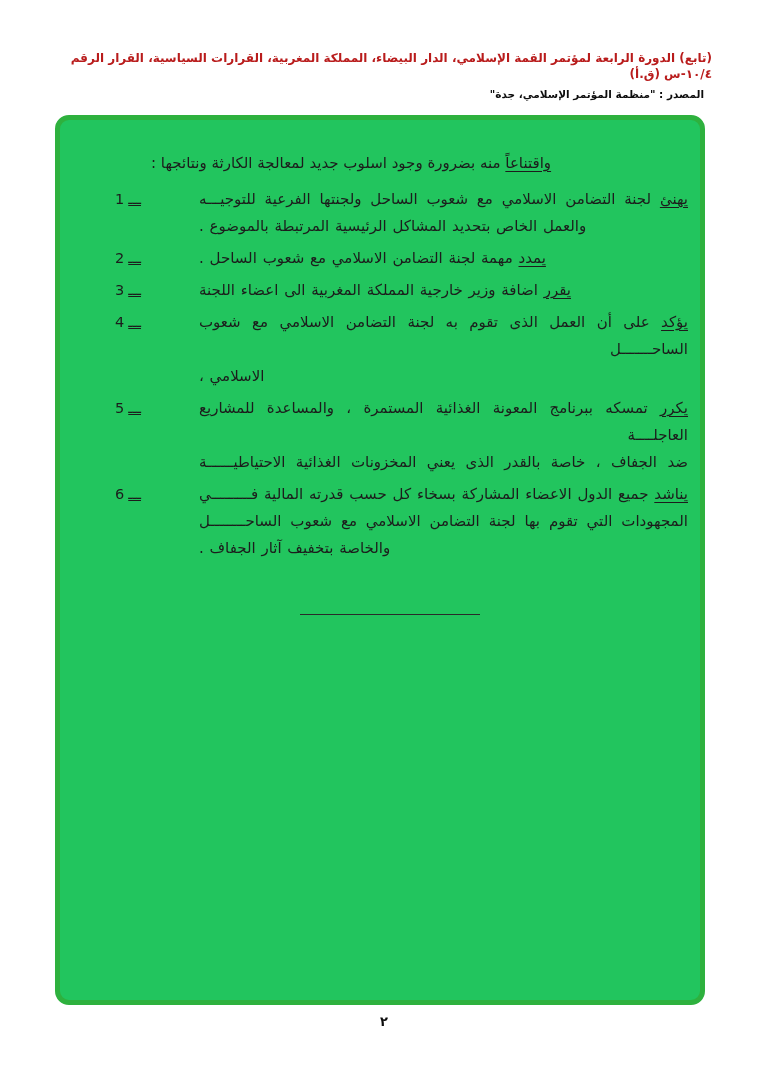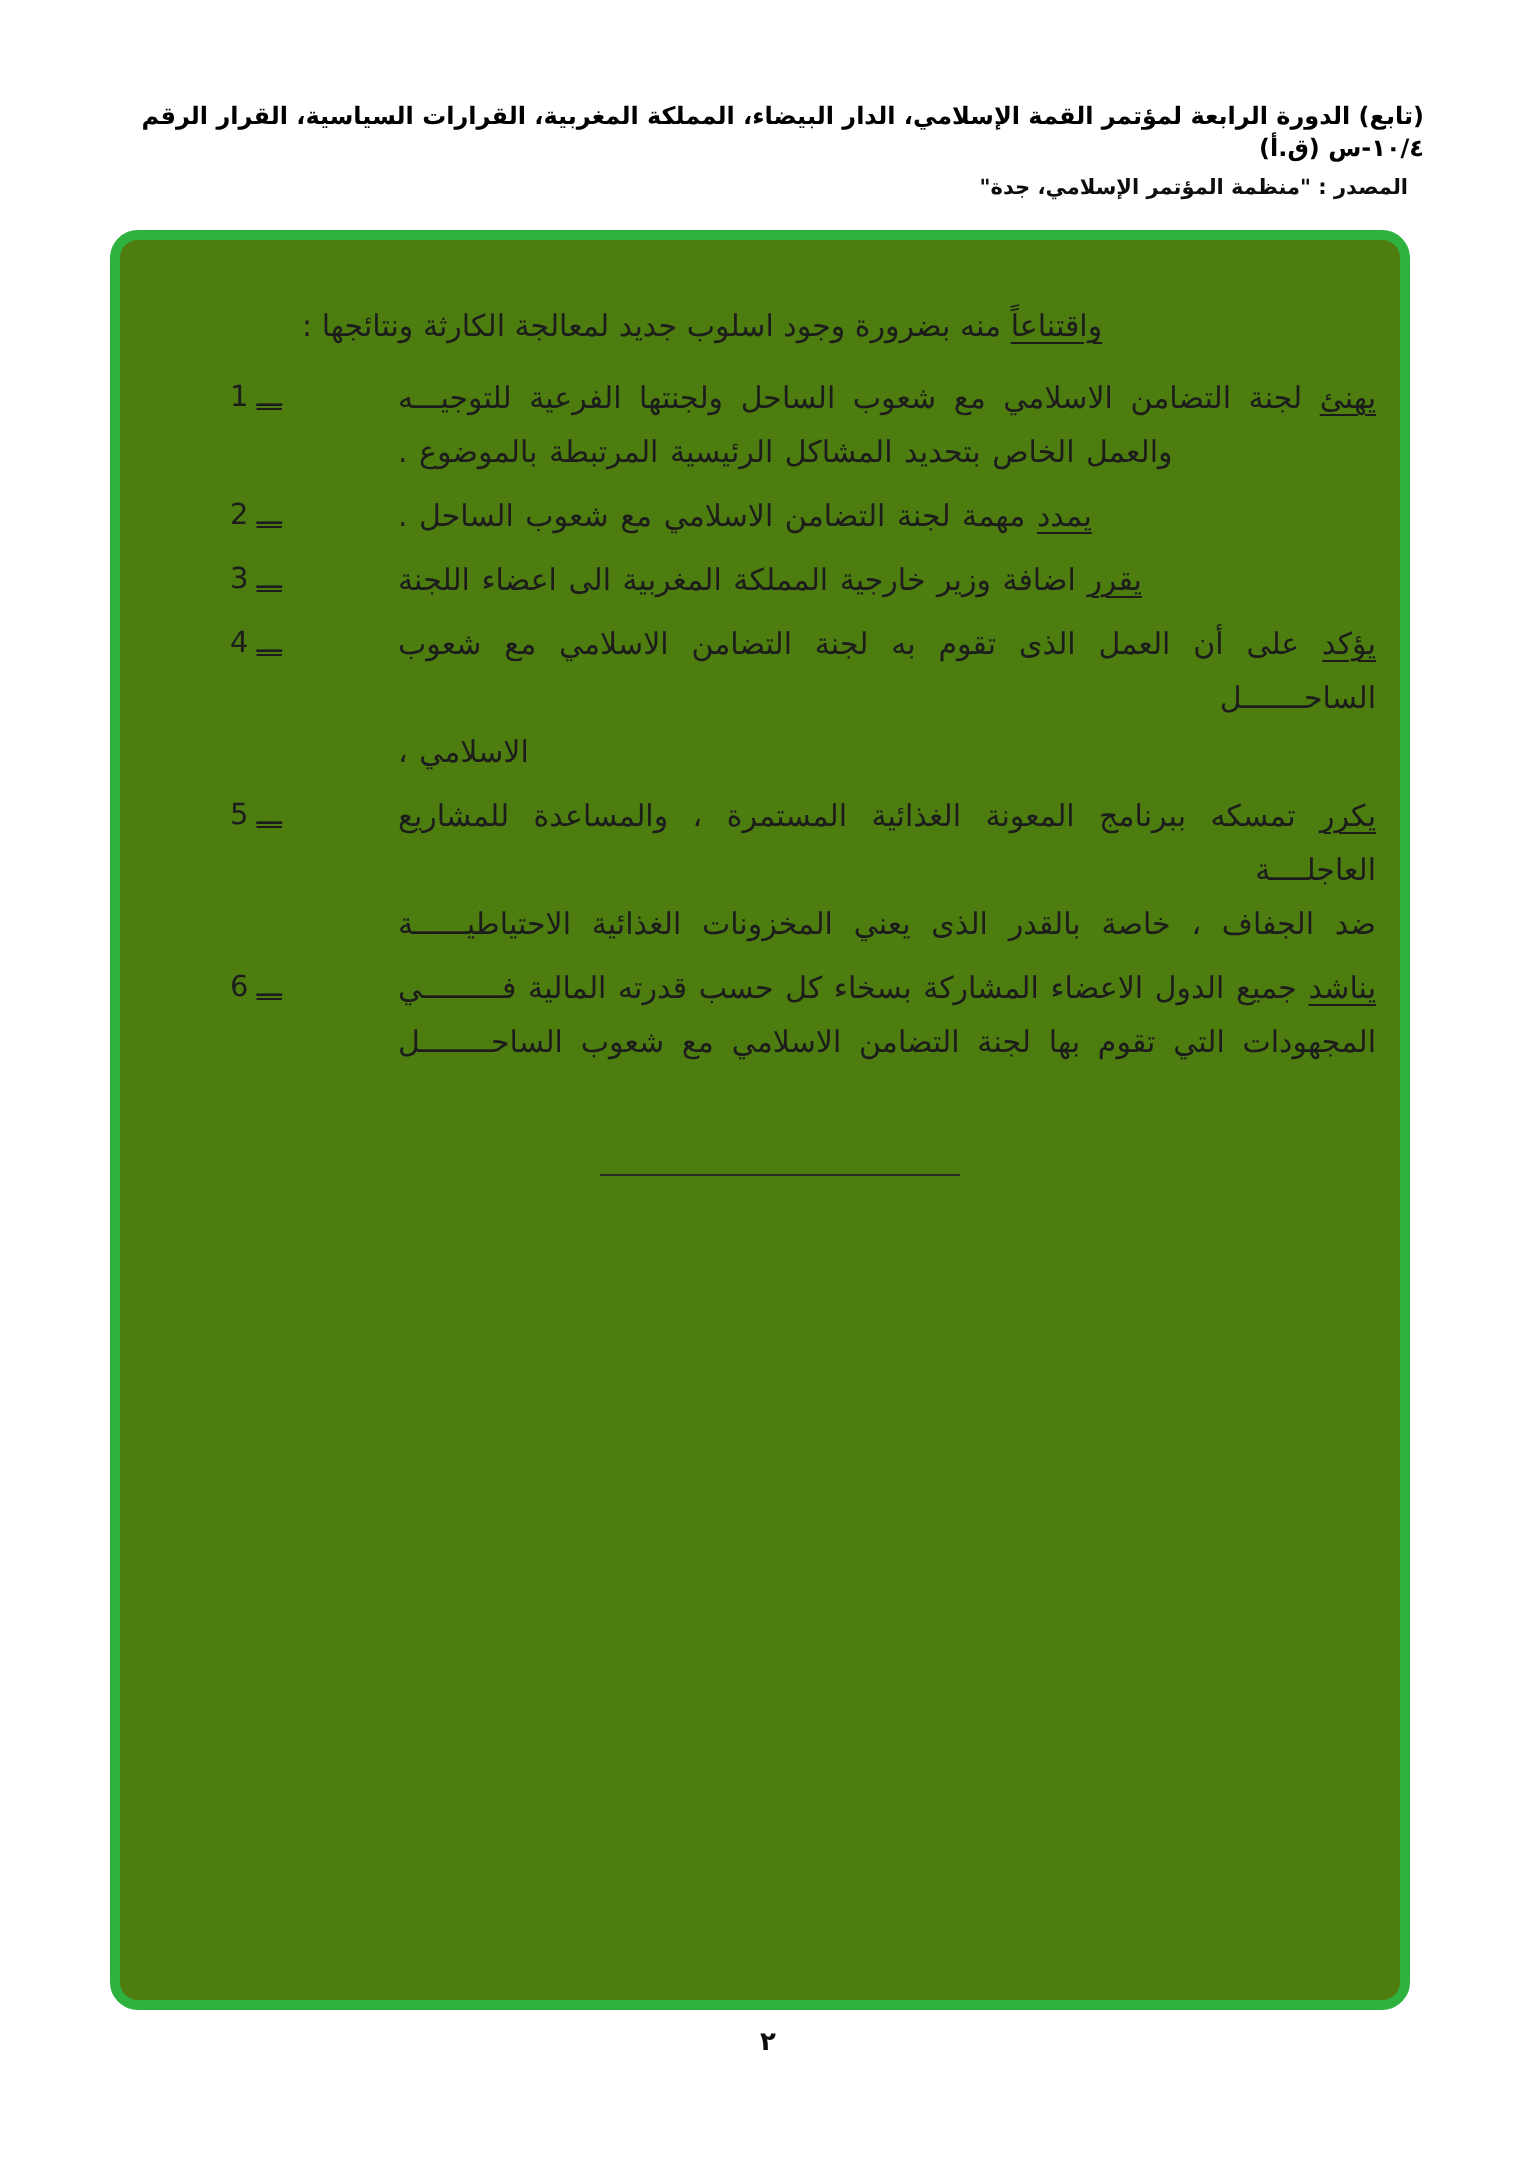--- a/index.html
+++ b/index.html
@@ -4,33 +4,33 @@
 <style>
   html,body{margin:0;padding:0;background:#ffffff;}
   body{
     width:768px;height:1085px;position:relative;overflow:hidden;
     font-family:"DejaVu Sans", sans-serif;color:#1c1c1c;
   }
   
   .header-line{
     margin:50px 56px 0 54px;
     direction:rtl;text-align:right;
-    font-weight:bold;font-size:12px;line-height:1.35;color:#000000;
+    font-weight:bold;font-size:12px;line-height:1.35;color:#b91c1c;
   }
   .source-line{
     margin:6px 64px 0 0;
     direction:rtl;text-align:right;
     font-weight:bold;font-size:10.5px;color:#0d0d0d;
   }
   
   .scan-frame{
     position:absolute;left:55px;top:115px;
     width:650px;height:890px;box-sizing:border-box;
     border:5px solid #2eb13e;border-radius:14px;
-    background:#4d7c0f;
+    background:#22c55e;
     padding:30px 10px 0 20px;
   }
   .scan-content{margin-left:35px;margin-right:2px;}
   
   .preamble{
     margin-left:36px;margin-bottom:9px;
     direction:rtl;text-align:left;text-align-last:left;
     font-size:15px;line-height:27px;
   }
   .u{
@@ -126,20 +126,21 @@
           </div>
         </div>
         <div class="item">
           <div class="num-cell">
             <span>6</span>
             <span class="dash">ـــ</span>
           </div>
           <div class="lines">
             <div class="line"><span class="u">يناشد</span> جميع الدول الاعضاء المشاركة بسخاء كل حسب قدرته المالية فـــــــــي</div>
             <div class="line">المجهودات التي تقوم بها لجنة التضامن الاسلامي مع شعوب الساحــــــــل</div>
+            <div class="line last">والخاصة بتخفيف آثار الجفاف .</div>
           </div>
         </div>
       </div>
 
     <hr class="end-divider">
   </div>
 </div>
 
 <div class="page-number">٢</div>
 

